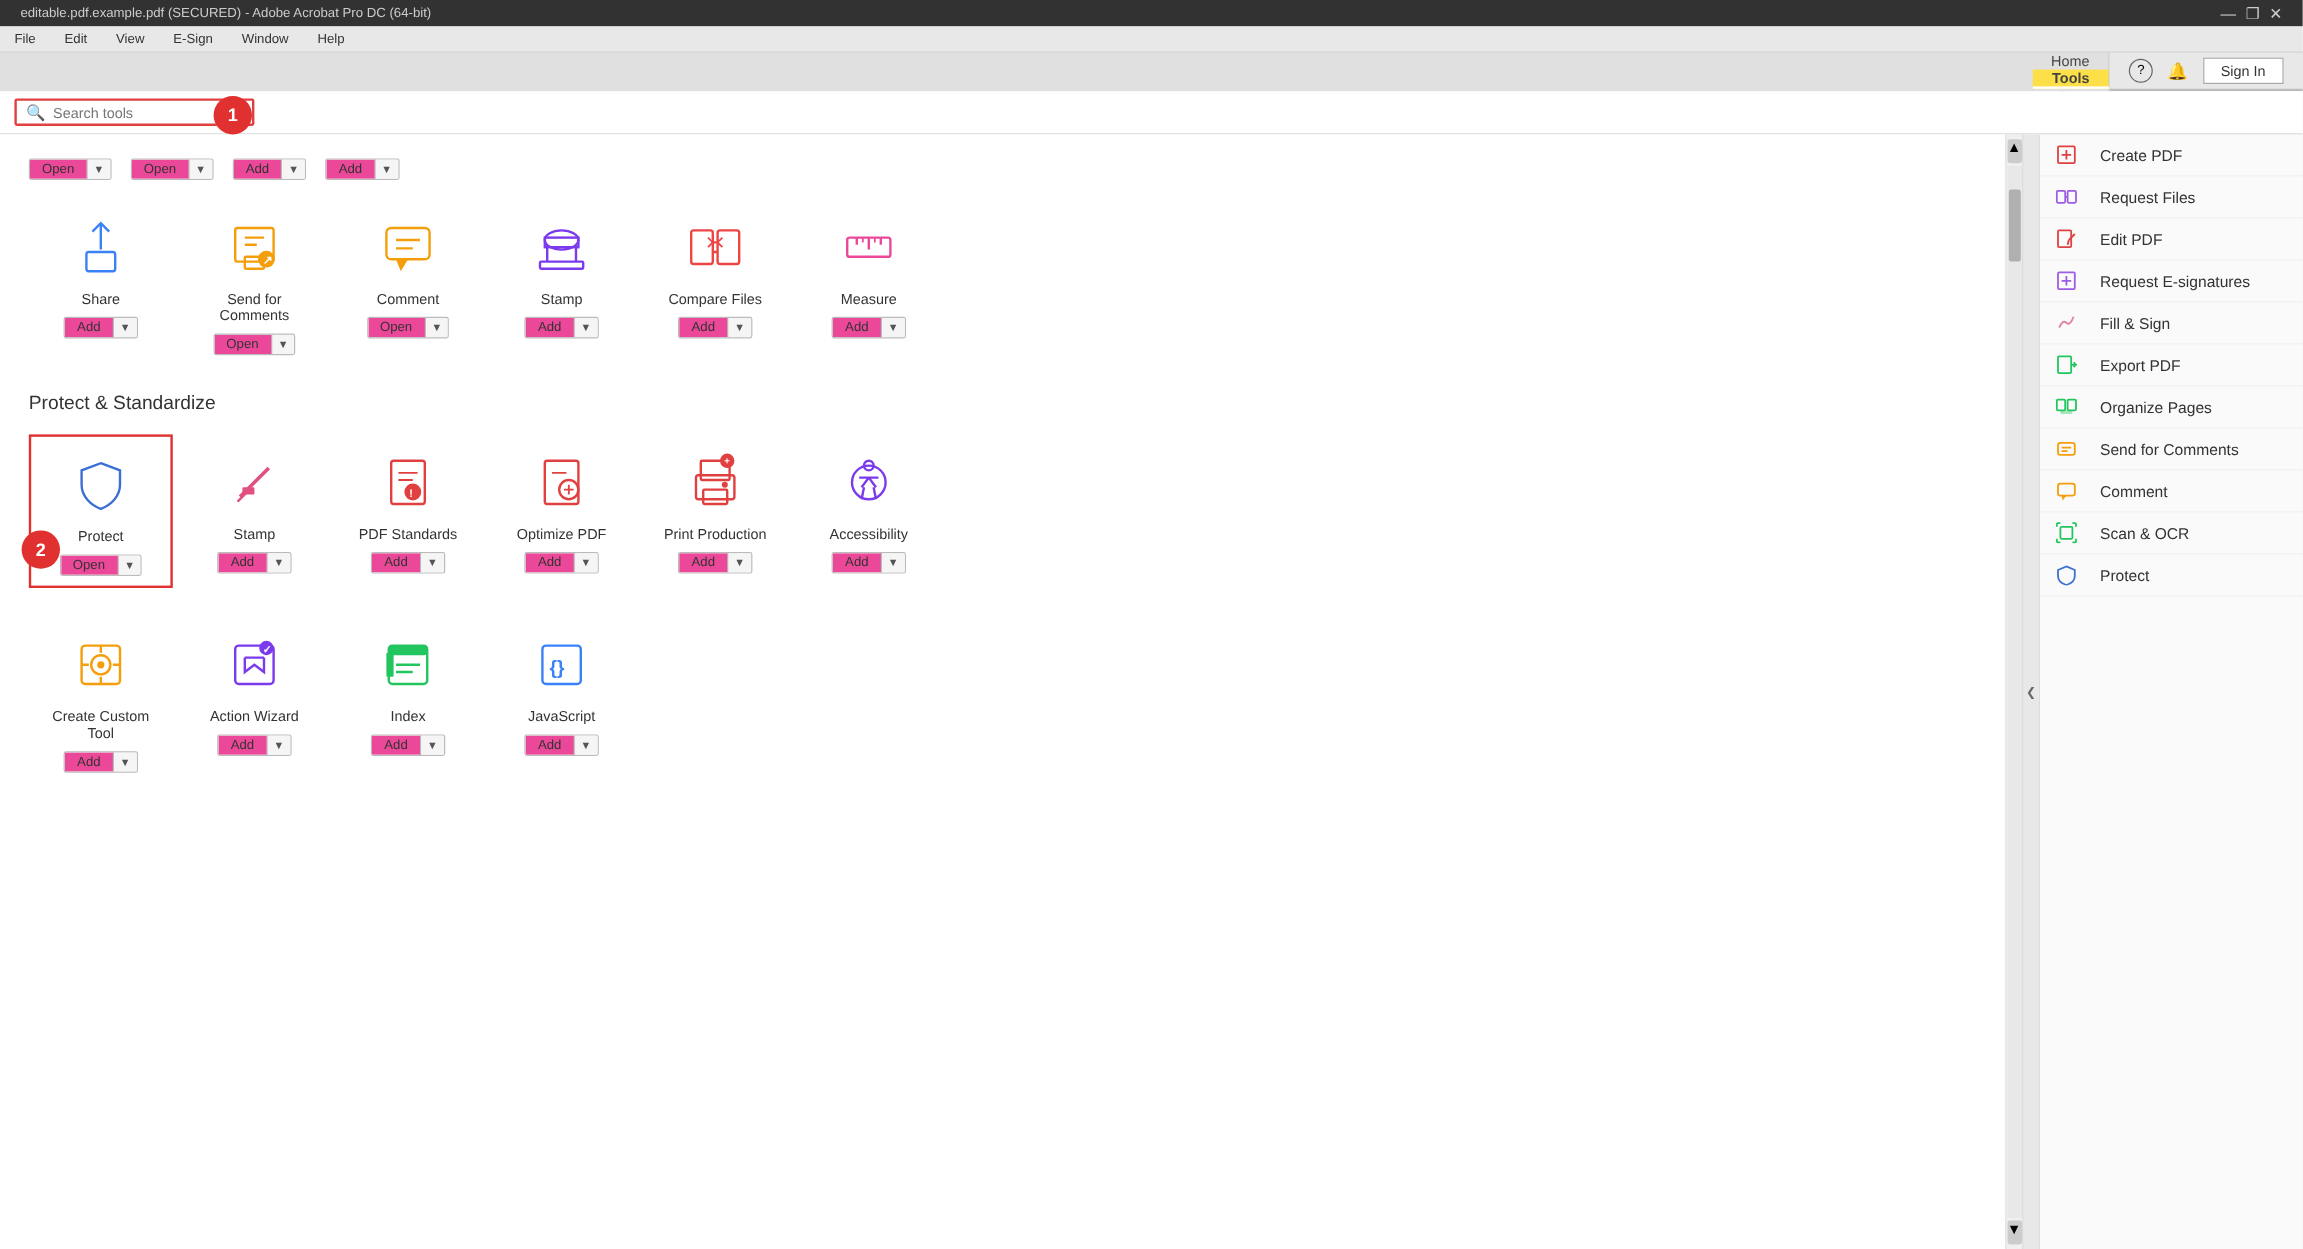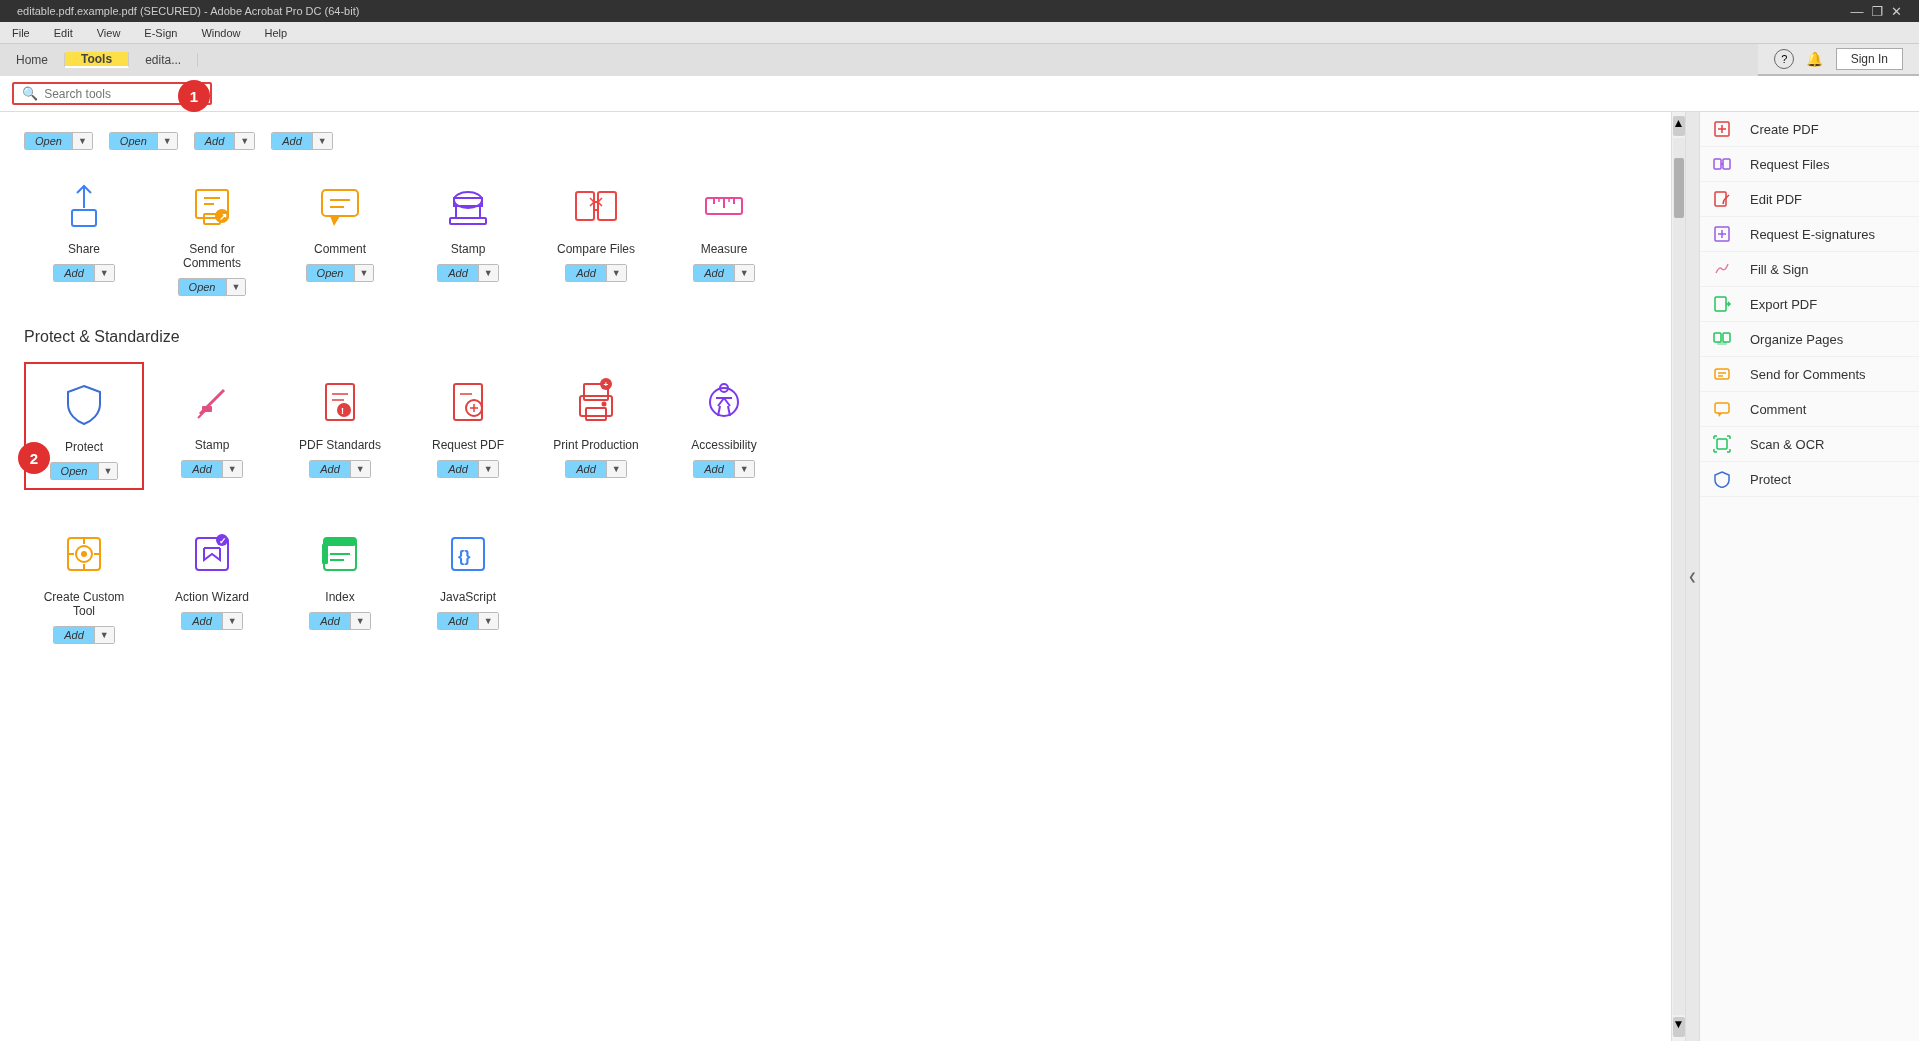--- a/index.html
+++ b/index.html
@@ -29,22 +29,23 @@
       gap: 16px;
       border-bottom: 1px solid #ccc;
     }
     .menu-item { font-size: 11px; color: #333; cursor: pointer; padding: 2px 4px; }
 
     
     .tab-bar {
       background: #e0e0e0;
       height: 32px;
       display: flex;
-      align-items: center;
+      align-items: flex-end;
       border-bottom: 1px solid #bbb;
+      flex-direction: column;
     }
     .tab {
       padding: 0 16px;
       display: flex;
       align-items: center;
       font-size: 12px;
       cursor: pointer;
       border-right: 1px solid #ccc;
       color: #444;
     }
@@ -169,27 +170,26 @@
 
     
     .btn-group {
       display: flex;
       border: 1px solid #bbb;
       border-radius: 2px;
       overflow: hidden;
     }
     .btn-main {
       padding: 2px 10px;
-      background: #7dd3fc;
+      background: #ec4899;
       border: none;
       border-right: 1px solid #bbb;
       cursor: pointer;
       font-size: 11px;
       color: #333;
-      font-style: italic;
     }
     .btn-dropdown {
       padding: 2px 5px;
       background: #f5f5f5;
       border: none;
       cursor: pointer;
       font-size: 9px;
       color: #555;
     }
 
@@ -449,21 +449,21 @@
         <div class="tool-card">
           <div class="tool-icon">
             <svg width="52" height="52" viewBox="0 0 52 52">
               <rect x="12" y="8" width="28" height="36" rx="2" fill="none" stroke="#e04040" stroke-width="2"></rect>
               <circle cx="32" cy="32" r="8" fill="none" stroke="#e04040" stroke-width="2"></circle>
               <line x1="18" y1="18" x2="30" y2="18" stroke="#e04040" stroke-width="1.5"></line>
               <line x1="32" y1="28" x2="32" y2="36" stroke="#e04040" stroke-width="1.5"></line>
               <line x1="28" y1="32" x2="36" y2="32" stroke="#e04040" stroke-width="1.5"></line>
             </svg>
           </div>
-          <div class="tool-name">Request PDF</div>
+          <div class="tool-name">Optimize PDF</div>
           <div class="btn-group">
             <button class="btn-main">Add</button>
             <button class="btn-dropdown">▼</button>
           </div>
         </div>
 
         <div class="tool-card">
           <div class="tool-icon">
             <svg width="52" height="52" viewBox="0 0 52 52">
               <rect x="14" y="8" width="24" height="16" rx="1" fill="none" stroke="#e04040" stroke-width="2"></rect>

